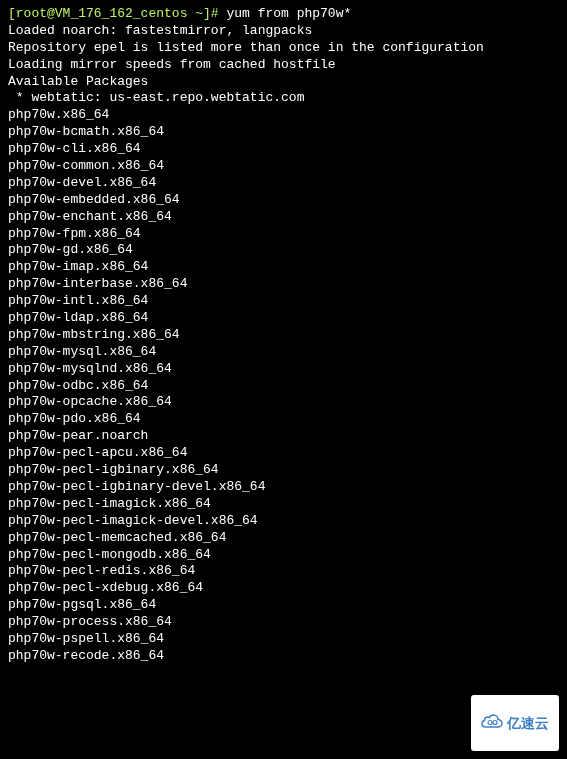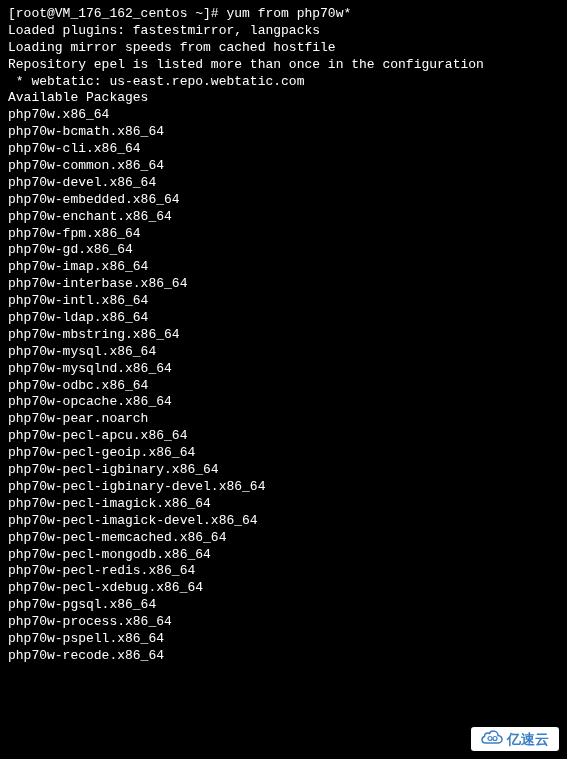--- a/index.html
+++ b/index.html
@@ -17,73 +17,73 @@
       height: 759px;
       padding: 6px 8px;
       overflow: hidden;
       position: relative;
     }
     .terminal-line {
       white-space: pre;
       color: #fff;
     }
     .prompt-user {
-      color: #ffffff;
+      color: #bef264;
     }
     .watermark {
       position: absolute;
       bottom: 8px;
       right: 8px;
       background: #fff;
       color: #3b7fc4;
-      padding: 3px 10px;
+      padding: 19px 10px;
       border-radius: 3px;
       font-family: Arial, sans-serif;
       font-size: 14px;
       font-weight: bold;
       display: flex;
       align-items: center;
       gap: 4px;
     }
     .watermark-icon {
       display: inline-block;
     }
   </style>
 </head>
 <body>
 
 <div>
   <div class="terminal-line"><span class="prompt-user">[root@VM_176_162_centos ~]# </span><span>yum from php70w*</span></div>
   <div id="output-lines">
-      <div class="terminal-line">Loaded plugins: fastestmirror, langpacks</div>
+      <div class="terminal-line">Loaded noarch: fastestmirror, langpacks</div>
+      <div class="terminal-line">Repository epel is listed more than once in the configuration</div>
       <div class="terminal-line">Loading mirror speeds from cached hostfile</div>
-      <div class="terminal-line">Repository epel is listed more than once in the configuration</div>
+      <div class="terminal-line">Available Packages</div>
       <div class="terminal-line"> * webtatic: us-east.repo.webtatic.com</div>
-      <div class="terminal-line">Available Packages</div>
       <div class="terminal-line">php70w.x86_64</div>
       <div class="terminal-line">php70w-bcmath.x86_64</div>
       <div class="terminal-line">php70w-cli.x86_64</div>
       <div class="terminal-line">php70w-common.x86_64</div>
       <div class="terminal-line">php70w-devel.x86_64</div>
       <div class="terminal-line">php70w-embedded.x86_64</div>
       <div class="terminal-line">php70w-enchant.x86_64</div>
       <div class="terminal-line">php70w-fpm.x86_64</div>
       <div class="terminal-line">php70w-gd.x86_64</div>
       <div class="terminal-line">php70w-imap.x86_64</div>
       <div class="terminal-line">php70w-interbase.x86_64</div>
       <div class="terminal-line">php70w-intl.x86_64</div>
       <div class="terminal-line">php70w-ldap.x86_64</div>
       <div class="terminal-line">php70w-mbstring.x86_64</div>
       <div class="terminal-line">php70w-mysql.x86_64</div>
       <div class="terminal-line">php70w-mysqlnd.x86_64</div>
       <div class="terminal-line">php70w-odbc.x86_64</div>
       <div class="terminal-line">php70w-opcache.x86_64</div>
+      <div class="terminal-line">php70w-pdo.x86_64</div>
       <div class="terminal-line">php70w-pear.noarch</div>
       <div class="terminal-line">php70w-pecl-apcu.x86_64</div>
-      <div class="terminal-line">php70w-pecl-geoip.x86_64</div>
       <div class="terminal-line">php70w-pecl-igbinary.x86_64</div>
       <div class="terminal-line">php70w-pecl-igbinary-devel.x86_64</div>
       <div class="terminal-line">php70w-pecl-imagick.x86_64</div>
       <div class="terminal-line">php70w-pecl-imagick-devel.x86_64</div>
       <div class="terminal-line">php70w-pecl-memcached.x86_64</div>
       <div class="terminal-line">php70w-pecl-mongodb.x86_64</div>
       <div class="terminal-line">php70w-pecl-redis.x86_64</div>
       <div class="terminal-line">php70w-pecl-xdebug.x86_64</div>
       <div class="terminal-line">php70w-pgsql.x86_64</div>
       <div class="terminal-line">php70w-process.x86_64</div>

